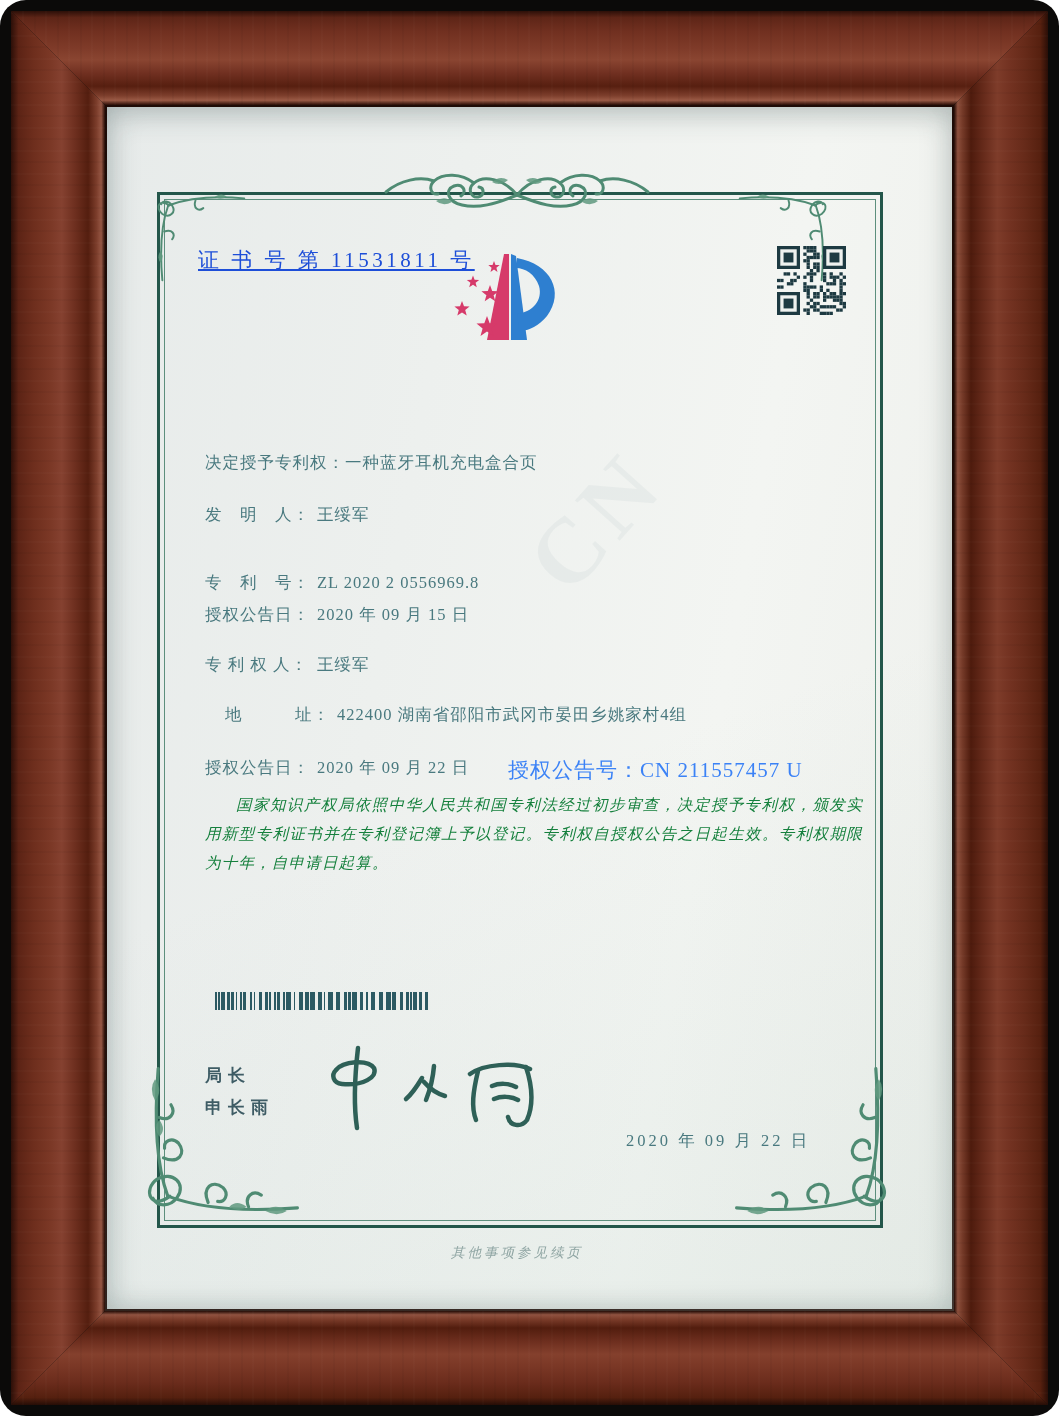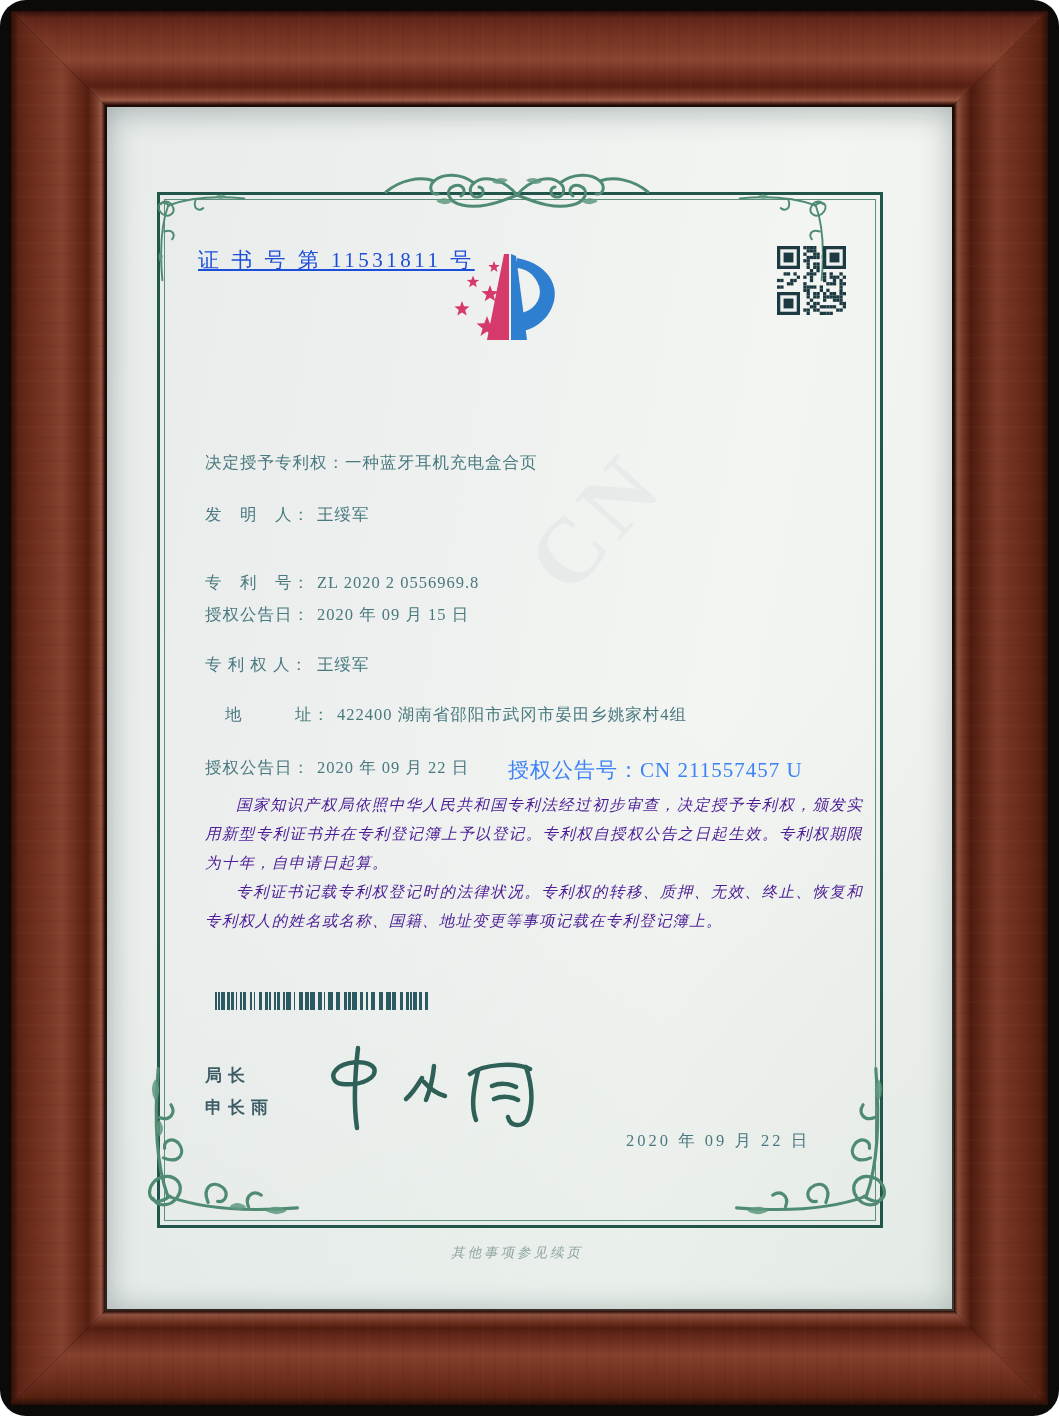--- a/index.html
+++ b/index.html
@@ -84,21 +84,21 @@
   }
   
   .field-row{position:absolute;left:205px;font-size:16.5px;color:#49797f;letter-spacing:1px;white-space:nowrap;}
   .field-row .lbl{display:inline-block;min-width:112px;}
   #row-0{top:452px;} #row-1{top:504px;} #row-2{top:572px;}
   #row-3{top:604px;} #row-4{top:654px;} #row-5{top:704px;margin-left:20px;} #row-6{top:757px;}
   #grant-no{position:absolute;left:508px;top:756px;font-size:21px;color:#3b82f6;letter-spacing:1px;white-space:nowrap;}
   
   #body-text{
     position:absolute;left:205px;top:790px;width:658px;
-    font-size:15.5px;line-height:29px;color:#4c1d95;text-align:justify;
+    font-size:15.5px;line-height:29px;color:#15803d;text-align:justify;
     font-style:italic;letter-spacing:1.2px;
   }
   #body-text p{margin:0;text-indent:2em;}
   
   #barcode{position:absolute;left:215px;top:992px;width:220px;height:18px;font-size:0;}
   #barcode i{display:inline-block;height:100%;background:#2c5a63;vertical-align:top;}
   
   #signer-title{position:absolute;left:205px;top:1064px;font-size:17px;color:#3e5c65;letter-spacing:6px;font-weight:bold;}
   #signer-name{position:absolute;left:205px;top:1096px;font-size:17px;color:#3e5c65;letter-spacing:6px;font-weight:bold;}
   #signature{position:absolute;left:318px;top:1036px;width:235px;height:100px;}
@@ -339,21 +339,20 @@
   <div class="field-row" id="row-1"><span class="lbl">发　明　人：</span><span>王绥军</span></div>
   <div class="field-row" id="row-2"><span class="lbl">专　利　号：</span><span>ZL 2020 2 0556969.8</span></div>
   <div class="field-row" id="row-3"><span class="lbl">授权公告日：</span><span>2020 年 09 月 15 日</span></div>
   <div class="field-row" id="row-4"><span class="lbl">专 利 权 人：</span><span>王绥军</span></div>
   <div class="field-row" id="row-5"><span class="lbl">地　　　址：</span><span>422400 湖南省邵阳市武冈市晏田乡姚家村4组</span></div>
   <div class="field-row" id="row-6"><span class="lbl">授权公告日：</span><span>2020 年 09 月 22 日</span></div>
   <div id="grant-no"><span>授权公告号：</span><span>CN 211557457 U</span></div>
 
   <div id="body-text">
     <p>国家知识产权局依照中华人民共和国专利法经过初步审查，决定授予专利权，颁发实用新型专利证书并在专利登记簿上予以登记。专利权自授权公告之日起生效。专利权期限为十年，自申请日起算。</p>
-    <p>专利证书记载专利权登记时的法律状况。专利权的转移、质押、无效、终止、恢复和专利权人的姓名或名称、国籍、地址变更等事项记载在专利登记簿上。</p>
   </div>
 
   <div id="barcode"><i style="width:1.5px;margin-right:1.5px"></i><i style="width:1.5px;margin-right:1.5px"></i><i style="width:4.3px;margin-right:1.5px"></i><i style="width:2.9px;margin-right:1.5px"></i><i style="width:2.9px;margin-right:1.5px"></i><i style="width:1.5px;margin-right:3.3px"></i><i style="width:1.5px;margin-right:1.5px"></i><i style="width:2.9px;margin-right:3.3px"></i><i style="width:2.9px;margin-right:1.5px"></i><i style="width:1.5px;margin-right:3.3px"></i><i style="width:2.9px;margin-right:3.3px"></i><i style="width:2.9px;margin-right:1.5px"></i><i style="width:1.5px;margin-right:3.3px"></i><i style="width:1.5px;margin-right:1.5px"></i><i style="width:2.9px;margin-right:3.3px"></i><i style="width:1.5px;margin-right:1.5px"></i><i style="width:4.3px;margin-right:3.3px"></i><i style="width:1.5px;margin-right:3.3px"></i><i style="width:4.3px;margin-right:1.5px"></i><i style="width:4.3px;margin-right:1.5px"></i><i style="width:4.3px;margin-right:3.3px"></i><i style="width:4.3px;margin-right:1.5px"></i><i style="width:1.5px;margin-right:3.3px"></i><i style="width:4.3px;margin-right:3.3px"></i><i style="width:4.3px;margin-right:3.3px"></i><i style="width:2.9px;margin-right:1.5px"></i><i style="width:2.9px;margin-right:1.5px"></i><i style="width:4.3px;margin-right:3.3px"></i><i style="width:2.9px;margin-right:3.3px"></i><i style="width:1.5px;margin-right:3.3px"></i><i style="width:4.3px;margin-right:3.3px"></i><i style="width:4.3px;margin-right:3.3px"></i><i style="width:4.3px;margin-right:1.5px"></i><i style="width:4.3px;margin-right:3.3px"></i><i style="width:2.9px;margin-right:3.3px"></i><i style="width:2.9px;margin-right:1.5px"></i><i style="width:1.5px;margin-right:1.5px"></i><i style="width:4.3px;margin-right:1.5px"></i><i style="width:2.9px;margin-right:3.3px"></i><i style="width:2.9px;margin-right:1.5px"></i></div>
 
   <div id="signer-title">局长</div>
   <div id="signer-name">申长雨</div>
   <svg id="signature" viewBox="0 0 235 100">
     <path d="M40,12 C37,38 35,66 39,92"></path>
     <path d="M18,34 C25,25 50,23 56,32 C60,41 45,50 24,48 C15,47 13,39 18,34"></path>
     <path d="M116,30 C115,42 112,54 108,64"></path>

